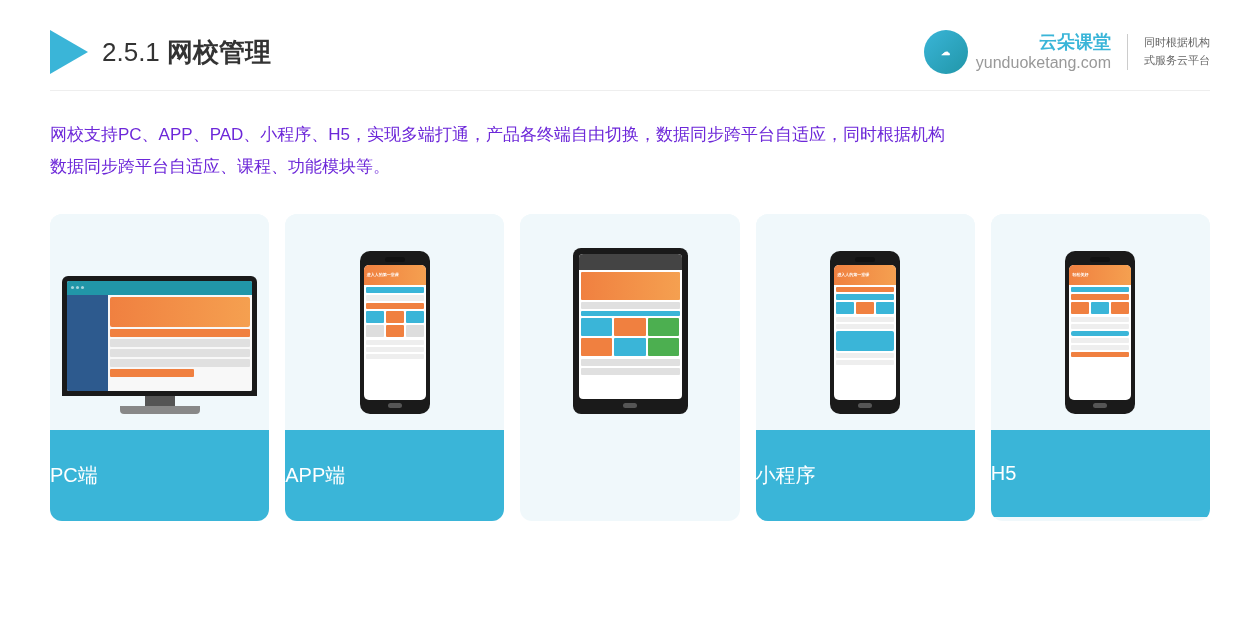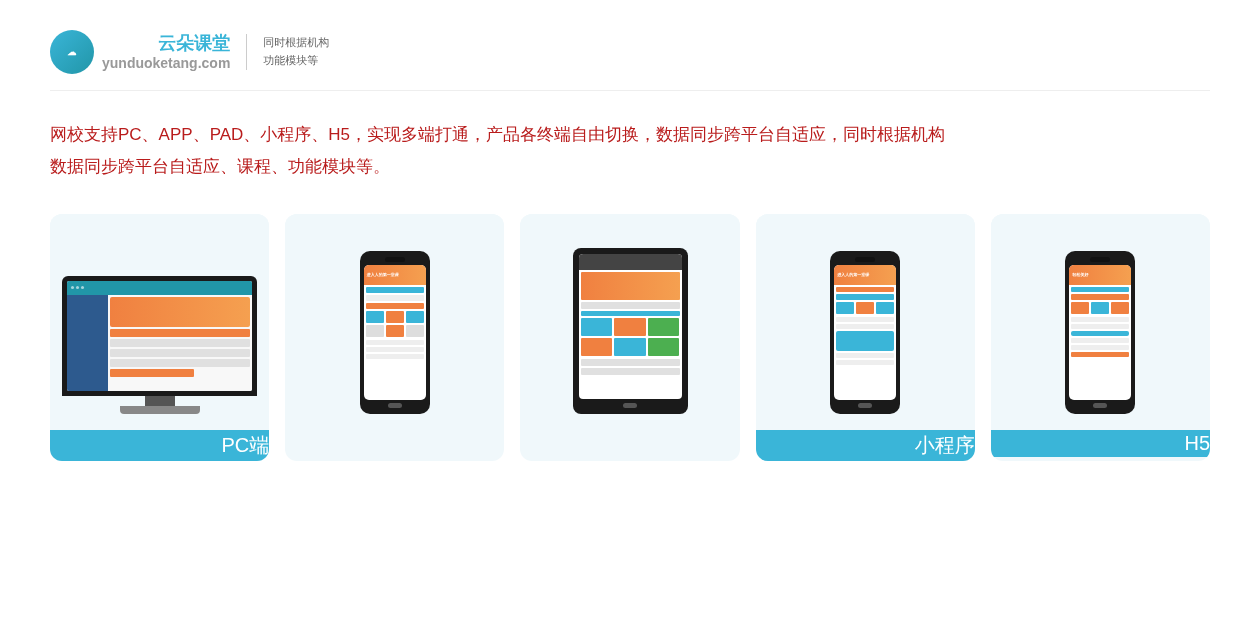--- a/index.html
+++ b/index.html
@@ -74,39 +74,38 @@
       flex-direction: column;
       align-items: flex-end;
     }
     .brand-name {
       font-size: 18px;
       color: #3ab5d8;
       font-weight: bold;
       line-height: 1.2;
     }
     .brand-url {
-      font-size: 14px;
+      font-size: 16px;
       color: #999;
-      font-weight: bold;
     }
     .brand-divider {
       width: 1px;
       height: 36px;
       background: #ccc;
       margin: 0 8px;
     }
     .brand-slogan {
       font-size: 11px;
       color: #666;
       line-height: 1.6;
     }
     
     .description {
       font-size: 17px;
-      color: #b91c1c;
+      color: #6d28d9;
       line-height: 1.9;
       margin-bottom: 30px;
     }
     
     .cards-row {
       display: flex;
       gap: 16px;
       justify-content: center;
     }
     .card {
@@ -327,44 +326,50 @@
       height: 5px;
       background: #555;
       border-radius: 3px;
       margin: 4px auto 0 auto;
     }
     
     .card-label {
       width: 100%;
       background: #3ab5d8;
       color: white;
-      text-align: right;
+      text-align: left;
       font-size: 20px;
-      padding: 2px 0;
+      padding: 32px 0;
       font-weight: 500;
       margin-top: 16px;
     }
   </style>
 </head>
 <body>
 
 <div class="page-container">
 
   <div class="header">
+    <div class="header-left">
+      <div class="logo-triangle"></div>
+      <h1 class="header-title">
+        <span>2.5.1 </span><strong>网校管理</strong>
+      </h1>
+    </div>
     <div class="header-right">
       <div class="brand-logo">
         <div class="brand-icon">☁</div>
         <div class="brand-text">
           <span class="brand-name">云朵课堂</span>
           <span class="brand-url">yunduoketang.com</span>
         </div>
         <div class="brand-divider"></div>
         <div class="brand-slogan">
           <div>同时根据机构</div>
-          <div>功能模块等</div>
+          <div>式服务云平台</div>
         </div>
       </div>
     </div>
   </div>
 
   <div class="description">
     <div>网校支持PC、APP、PAD、小程序、H5，实现多端打通，产品各终端自由切换，数据同步跨平台自适应，同时根据机构</div>
     <div>数据同步跨平台自适应、课程、功能模块等。</div>
   </div>
 
@@ -425,20 +430,21 @@
                 </div>
                 <div class="phone-content-row" style="margin-top:3px;height:5px;background:#eee"></div>
                 <div class="phone-content-row" style="height:5px;background:#eee"></div>
                 <div class="phone-content-row" style="height:5px;background:#eee"></div>
               </div>
             </div>
             <div class="phone-home-btn"></div>
           </div>
         </div>
       </div>
+      <div class="card-label">APP端</div>
     </div>
 
     <div class="card">
       <div class="card-image-area">
         <div class="device-tablet">
           <div class="tablet-body">
             <div class="tablet-screen">
               <div class="tablet-screen-bar"></div>
               <div class="tablet-screen-body">
                 <div class="tablet-banner"></div>

